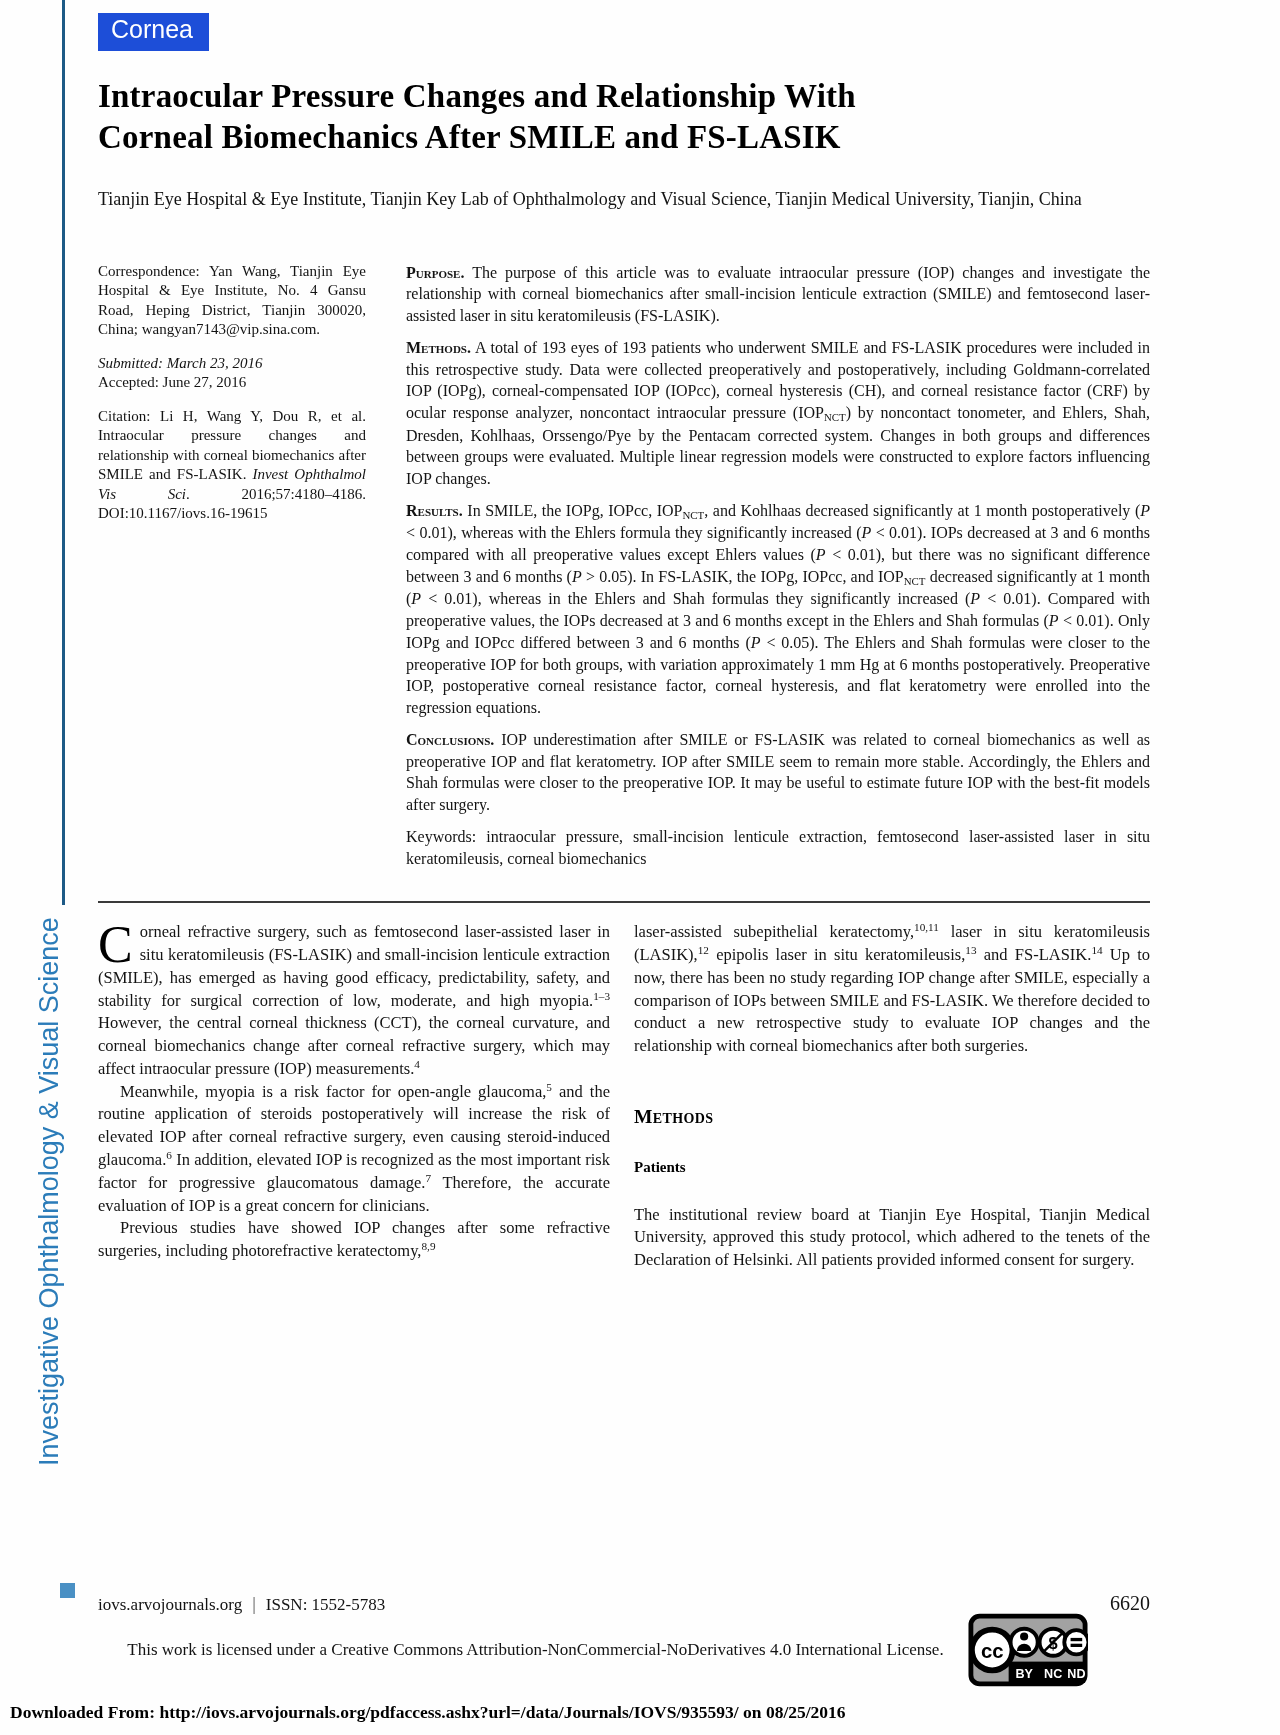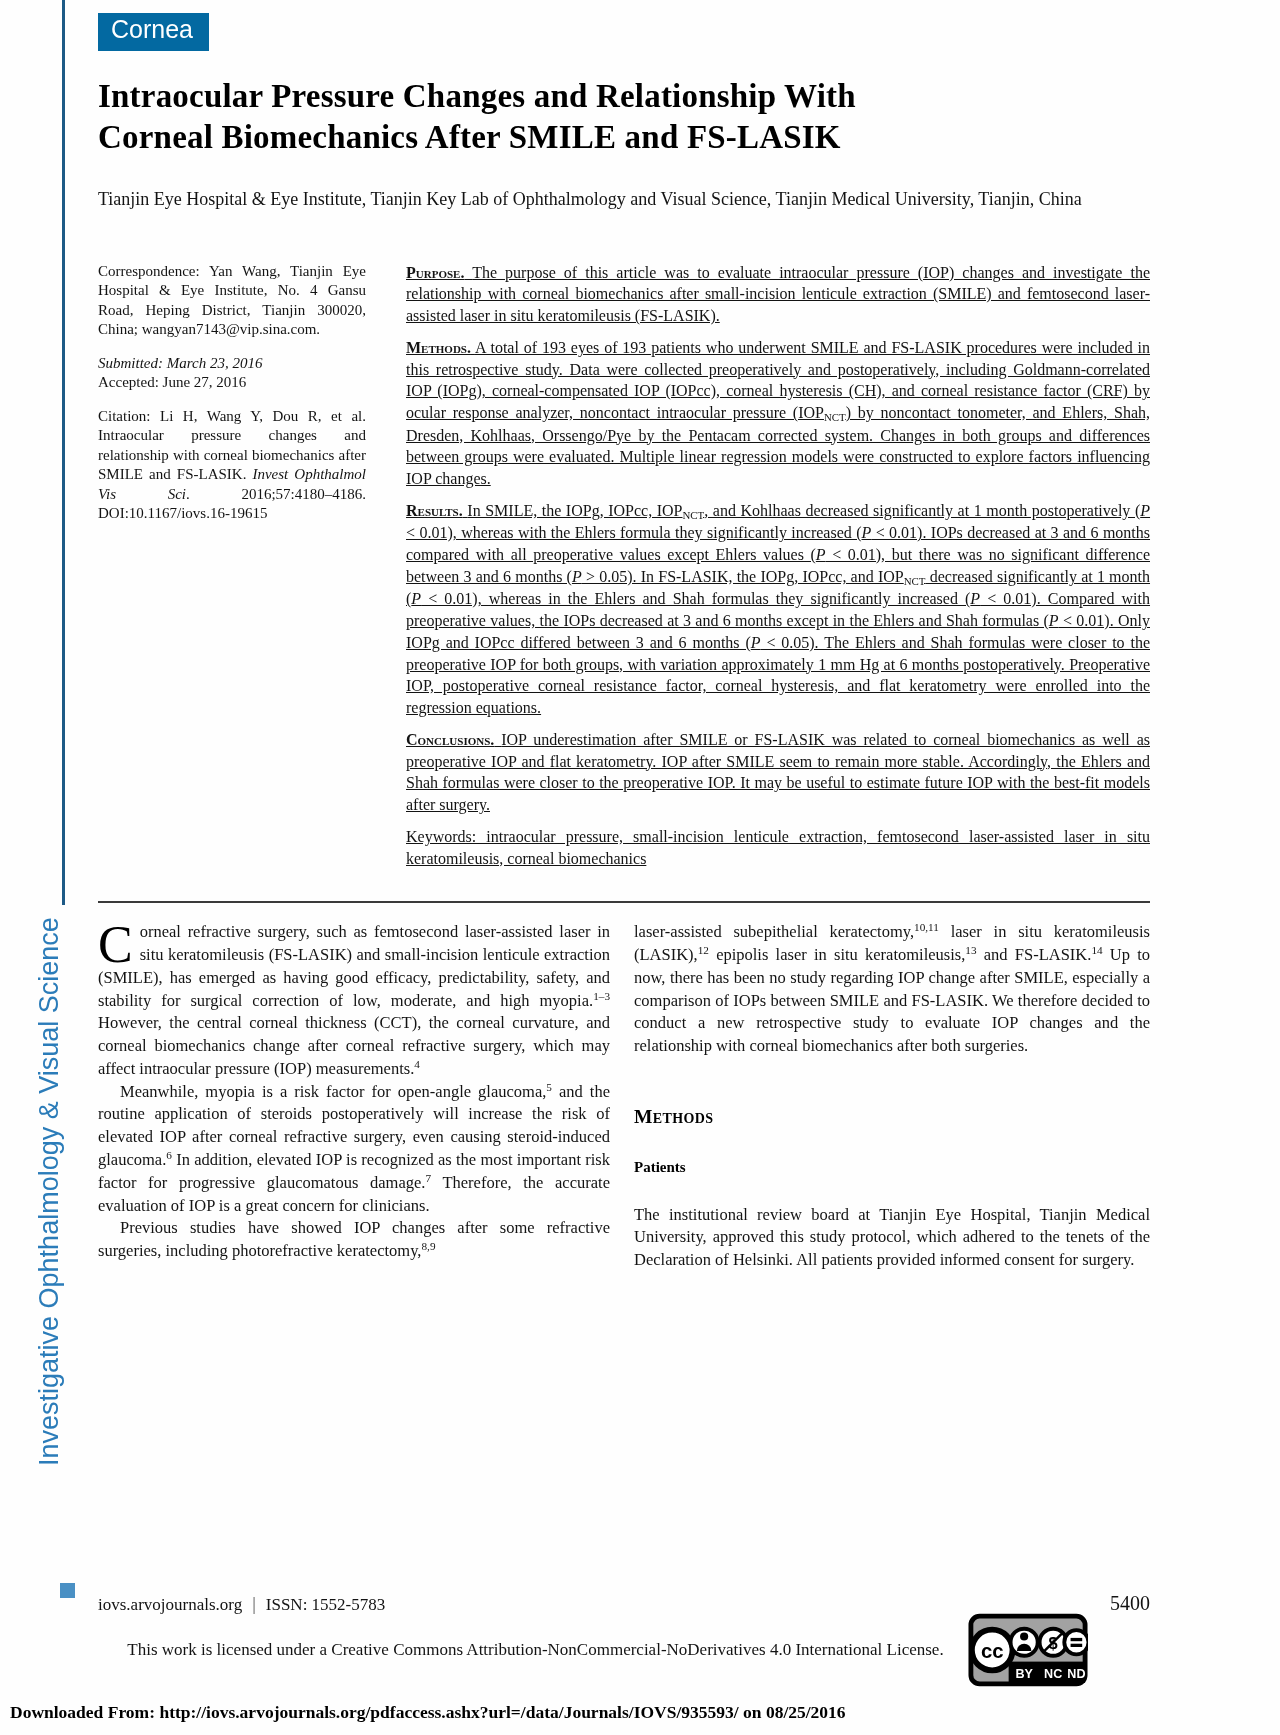--- a/index.html
+++ b/index.html
@@ -5,31 +5,31 @@
   html,body{margin:0;padding:0;background:#ffffff;}
   .page{position:relative;width:1280px;height:1735px;background:#fefefe;overflow:hidden;
         font-family:"Liberation Serif",serif;color:#131313;}
   
   .rail-line{position:absolute;left:62px;top:0;width:3px;height:905px;background:#1d5a86;}
   .rail-text{position:absolute;left:34px;top:1466px;transform-origin:0 0;transform:rotate(-90deg);
              font-family:"Liberation Sans",sans-serif;font-size:27px;color:#2b7cb9;white-space:nowrap;}
   .rail-dot{position:absolute;left:60px;top:1583px;width:15px;height:15px;background:#4a90c4;}
   
   .content{position:absolute;left:98px;top:0;width:1052px;}
-  .badge{display:inline-block;margin-top:13px;background:#0369a1;color:#fff;
+  .badge{display:inline-block;margin-top:13px;background:#1d4ed8;color:#fff;
          font-family:"Liberation Sans",sans-serif;font-size:25px;padding:2px 16px 7px 13px;}
   .title{margin-top:25px;font-size:33px;font-weight:bold;line-height:1.24;letter-spacing:.2px;color:#000;}
   .authors{margin-top:48px;font-size:22px;}
   .affiliation{margin-top:30px;font-size:18px;line-height:1.32;}
   
   .abstract-row{display:flex;margin-top:50px;}
   .side-col{flex:none;width:268px;margin-right:40px;font-size:15px;line-height:1.3;text-align:justify;}
   .side-col p{margin:0 0 14px 0;}
   .abs-col{flex:1;font-size:16px;line-height:1.36;text-align:justify;}
-  .abs-col p{margin:0 0 10px 0;text-decoration:underline;}
+  .abs-col p{margin:0 0 10px 0;}
   .sc{font-variant:small-caps;font-weight:bold;}
   sub{font-size:68%;vertical-align:-0.25em;}
   sup{font-size:68%;vertical-align:super;line-height:0;}
   .divider{margin:22px 0 0 0;border:none;border-top:2px solid #3a3a3a;}
   
   .body-row{display:flex;margin-top:18px;}
   .bcol{font-size:16.5px;line-height:1.38;text-align:justify;}
   .bcol-left{flex:none;width:512px;margin-right:24px;}
   .bcol-right{flex:1;}
   .bcol p{margin:0;}
@@ -99,21 +99,21 @@
         <div class="h-patients">Patients</div>
         <p class="patients-p">The institutional review board at Tianjin Eye Hospital, Tianjin Medical University, approved this study protocol, which adhered to the tenets of the Declaration of Helsinki. All patients provided informed consent for surgery.</p>
       </div>
     </div>
   </div>
 
   <div class="foot-info">
     <div>
       <span>iovs.arvojournals.org</span><span class="foot-sep">|</span><span>ISSN: 1552-5783</span>
     </div>
-    <div class="foot-page">5400</div>
+    <div class="foot-page">6620</div>
   </div>
 
   <div class="license-row">
     <div class="license-text">This work is licensed under a Creative Commons Attribution-NonCommercial-NoDerivatives 4.0 International License.</div>
     <svg width="120" height="76" viewBox="0 0 124 78">
       <rect x="3" y="4" width="118" height="70" rx="9" fill="#a2a2a2" stroke="#000" stroke-width="5"></rect>
       <rect x="42" y="51" width="79" height="22" fill="#000"></rect>
       <circle cx="25" cy="39" r="21" fill="#fff" stroke="#000" stroke-width="6"></circle>
       <text x="25" y="47" text-anchor="middle" font-family="Liberation Sans, sans-serif" font-size="21" font-weight="bold" fill="#000">cc</text>
       <circle cx="58" cy="31" r="14" fill="#fff" stroke="#000" stroke-width="4"></circle>

